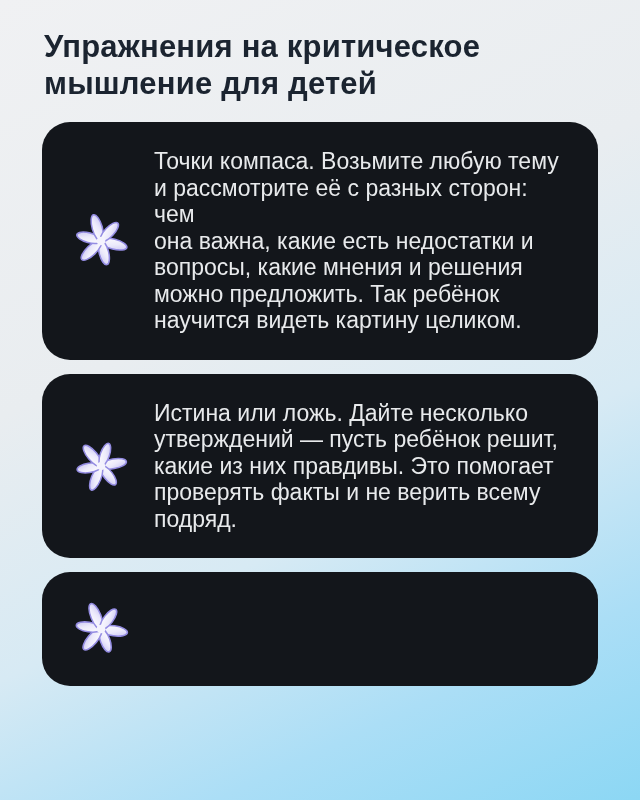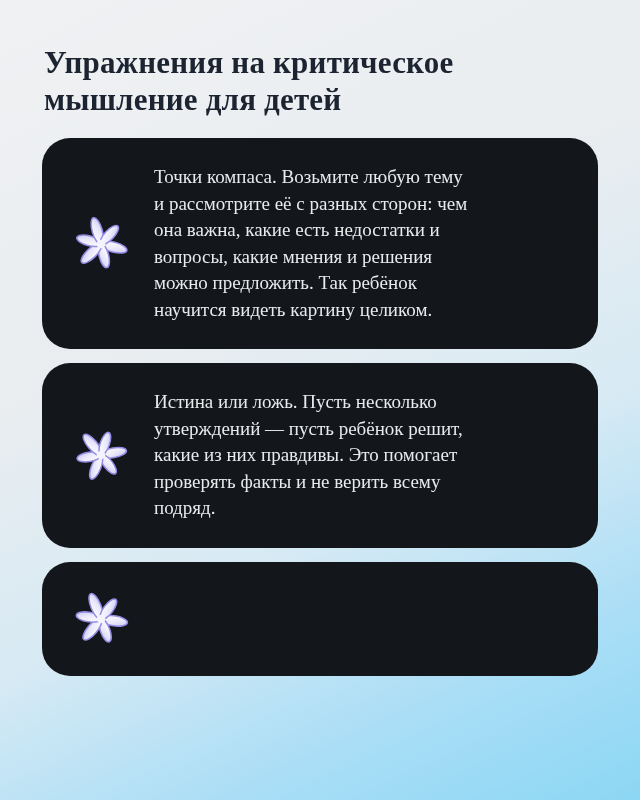--- a/index.html
+++ b/index.html
@@ -6,28 +6,27 @@
   body {
     width: 640px;
     height: 800px;
     font-family: "Liberation Sans", "DejaVu Sans", sans-serif;
     overflow: hidden;
   }
   .poster {
     box-sizing: border-box;
     width: 640px;
     height: 800px;
-    padding: 44px 42px 0 42px;
+    padding: 28px 42px 0 42px;
     background: linear-gradient(155deg,
       #f0f1f3 0%,
       #e9edf0 38%,
       #d7eaf4 62%,
       #abdef6 82%,
       #8cd7f4 100%);
-    font-family: Liberation Serif, serif;
   }
   .page-title {
     margin: 0 0 20px 2px;
     font-size: 31px;
     line-height: 37px;
     font-weight: 700;
     letter-spacing: 0.2px;
     color: #1b2430;
     white-space: pre-line;
   }
@@ -52,21 +51,21 @@
     display: flex;
     align-items: center;
     justify-content: center;
   }
   .icon-wrap svg { display: block; }
   .rot-a { transform: rotate(10deg); }
   .rot-b { transform: rotate(-14deg); }
   .rot-c { transform: rotate(4deg); }
   .card-text {
     margin: 0;
-    font-size: 19px;
+    font-size: 23px;
     line-height: 26.5px;
     color: #e8eaec;
     white-space: pre-line;
   }
   .defs-holder { position: absolute; width: 0; height: 0; overflow: hidden; }
 </style>
 </head>
 <body>
 
 <svg class="defs-holder" aria-hidden="true">
@@ -108,21 +107,21 @@
 можно предложить. Так ребёнок
 научится видеть картину целиком.</p>
     </section>
 
     <section class="card">
       <span class="icon-wrap">
         <svg class="rot-b" width="60" height="60" viewBox="0 0 64 64">
             <use href="#flake"></use>
           </svg>
       </span>
-      <p class="card-text">Истина или ложь. Пусть несколько
+      <p class="card-text">Истина или ложь. Дайте несколько
 утверждений — пусть ребёнок решит,
 какие из них правдивы. Это помогает
 проверять факты и не верить всему
 подряд.</p>
     </section>
 
     <section class="card">
       <span class="icon-wrap">
         <svg class="rot-c" width="62" height="62" viewBox="0 0 64 64">
             <use href="#flake"></use>

